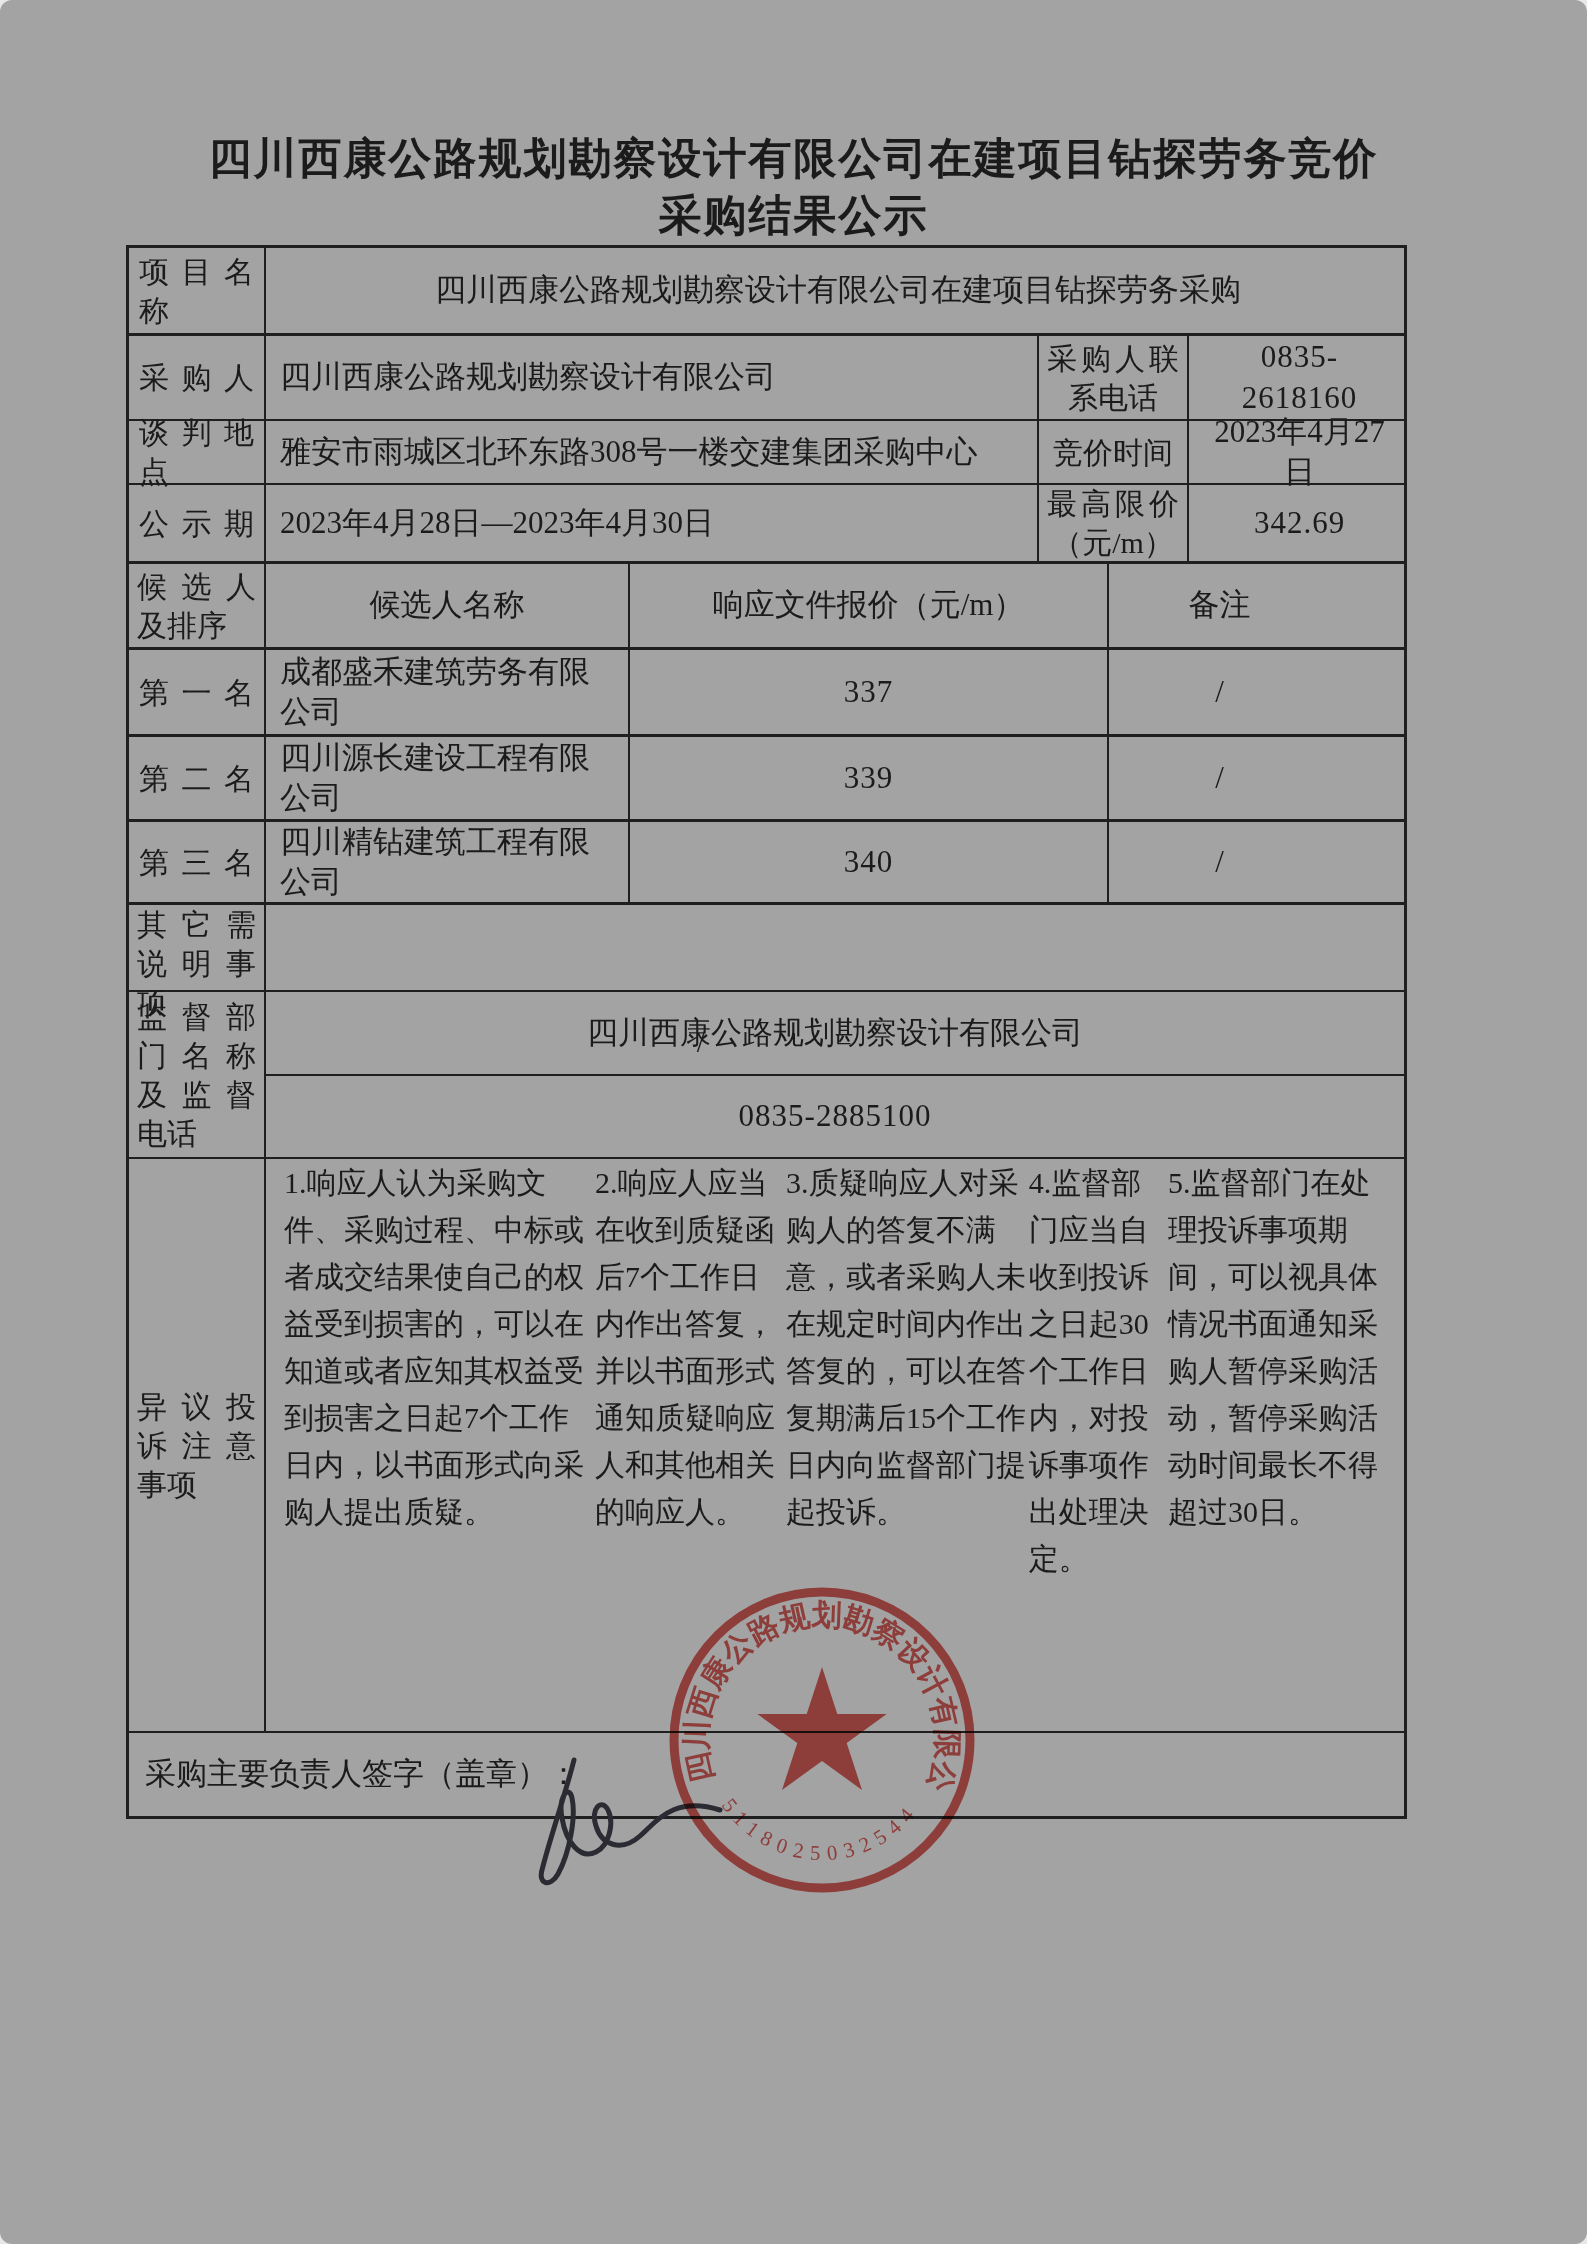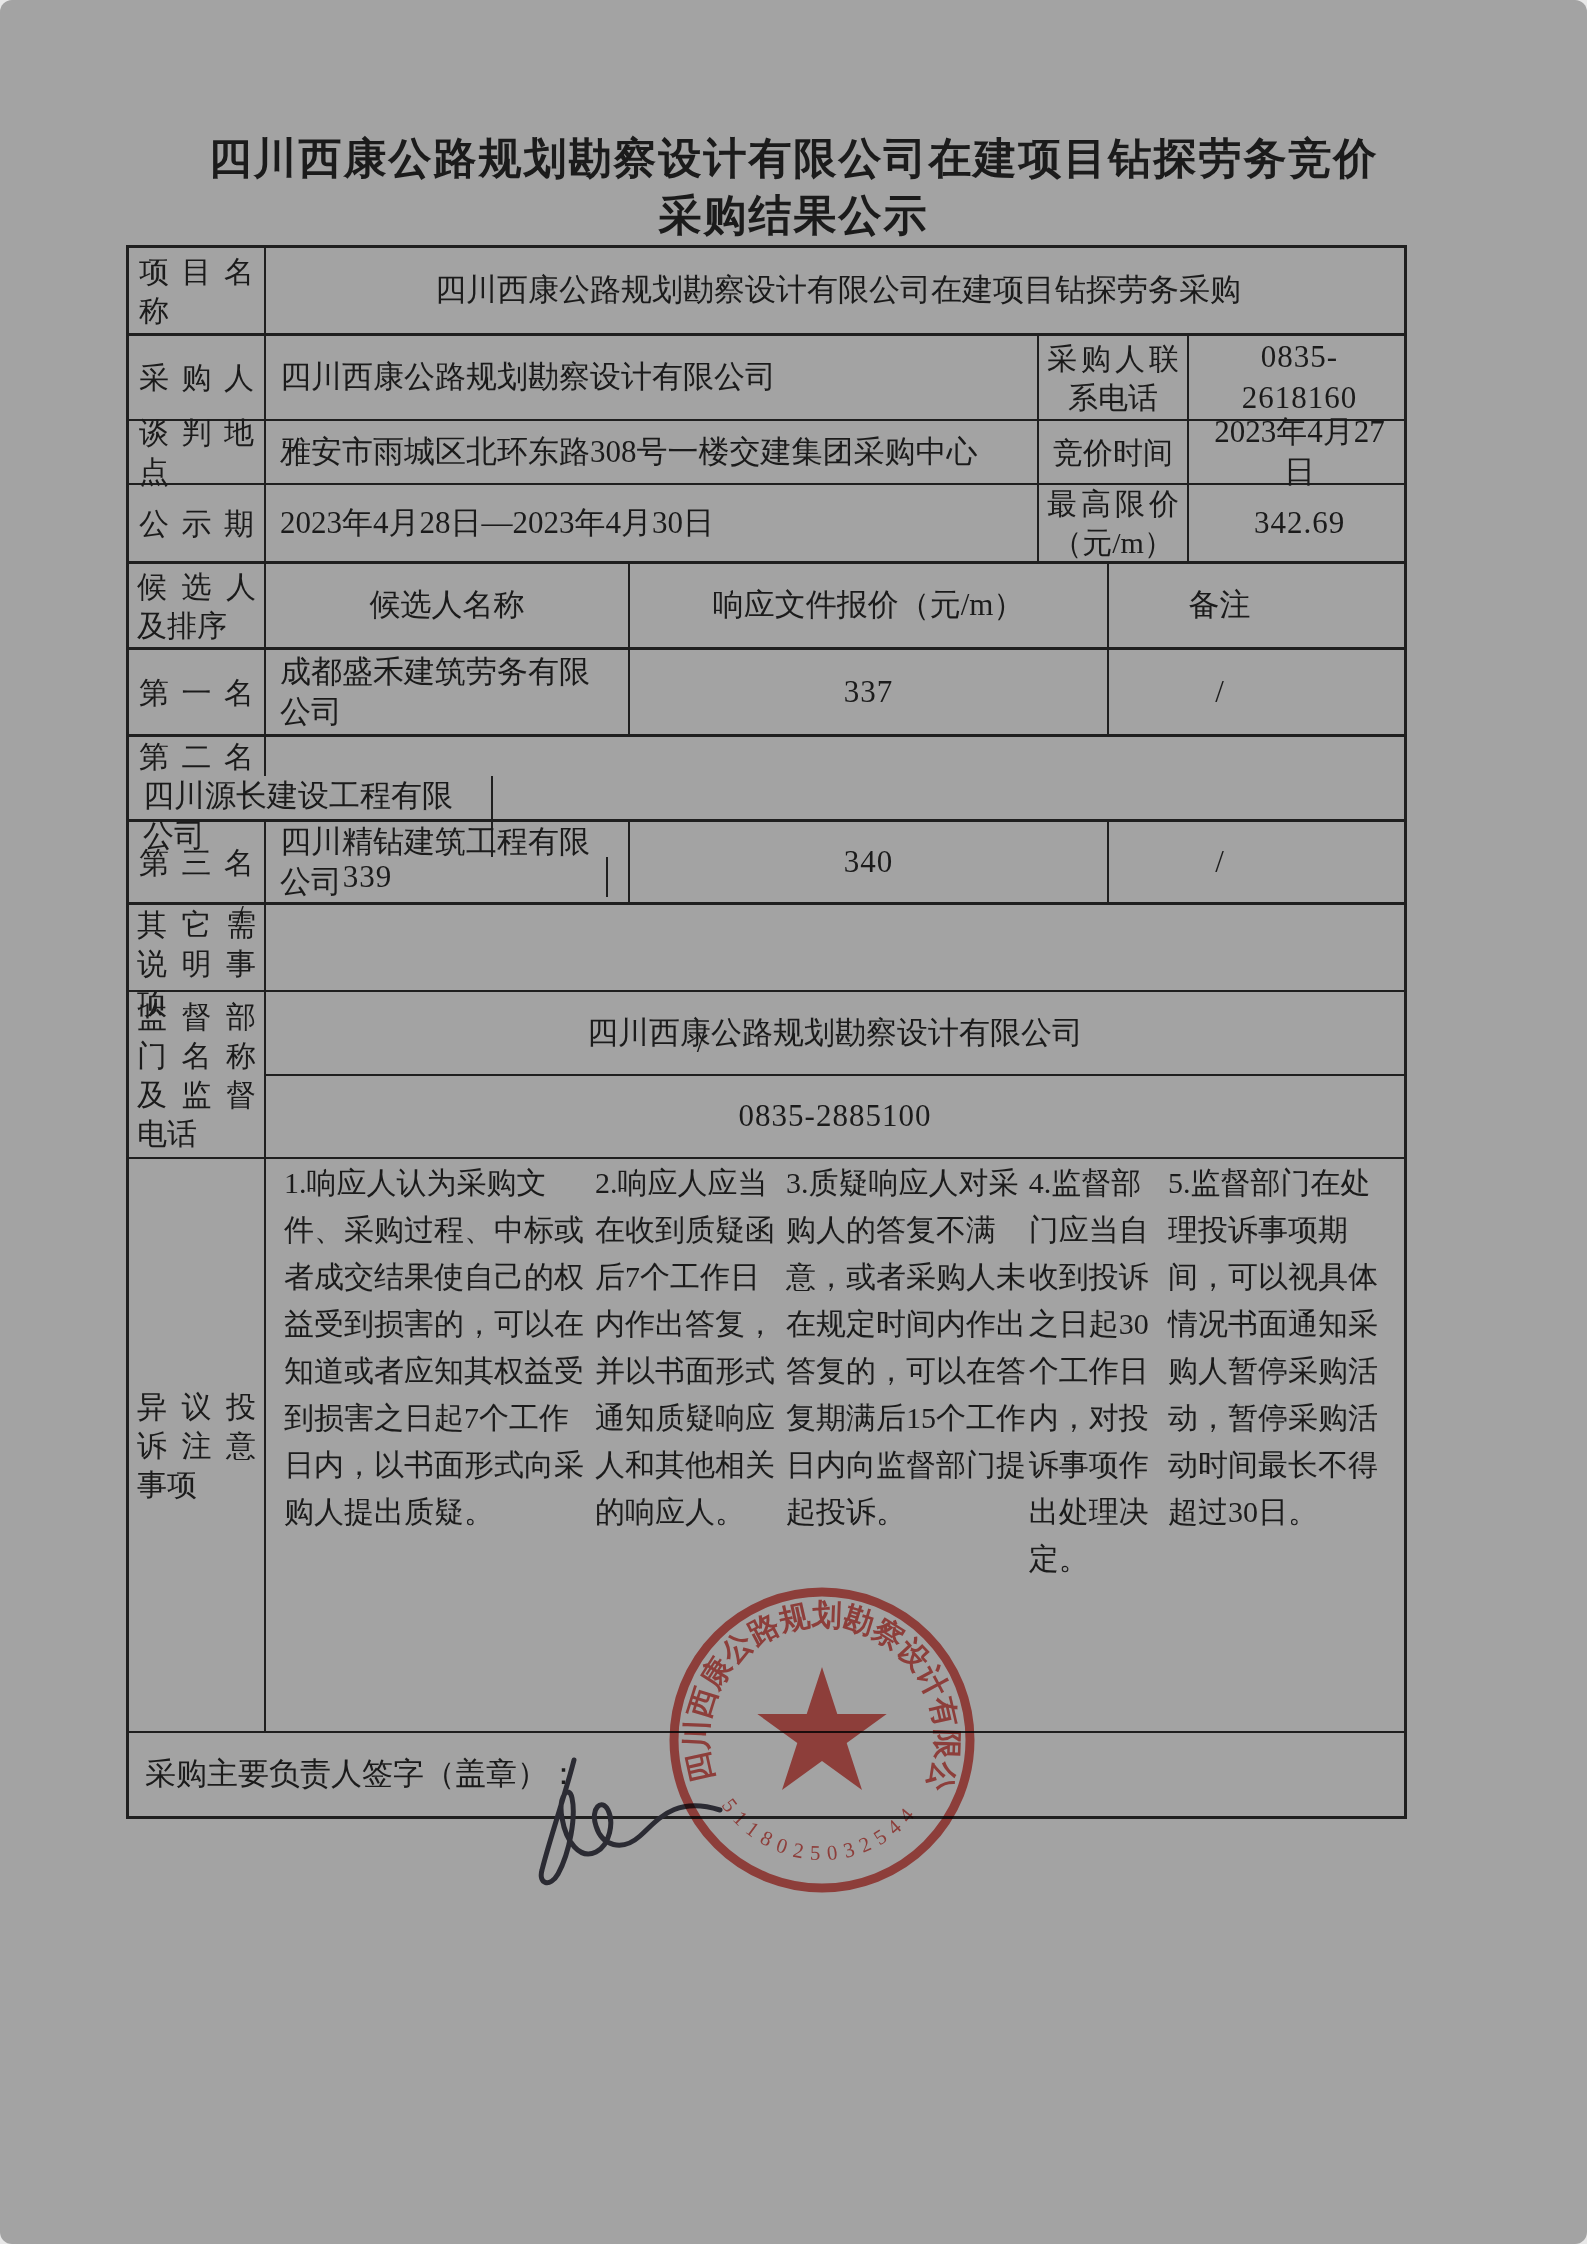--- a/index.html
+++ b/index.html
@@ -38,21 +38,21 @@
   
   .ca{width:137px;}
   .cb-wide{width:773px;}
   .cc{width:150px;}
   .cd{width:215px;}
   .cb-name{width:364px;}
   .cc-price{width:479px;}
   .cfull{width:1138px;}
   
   .r1{height:88px;}  .r2{height:85px;} .r3{height:64px;} .r4{height:79px;}
-  .r5{height:86px;}  .r6{height:87px;} .r7{height:85px;flex-direction:column;} .r8{height:83px;}
+  .r5{height:86px;}  .r6{height:87px;} .r7{height:85px;} .r8{height:83px;}
   .r9{height:87px;flex-direction:column;}  .r10{height:167px;} .r11{height:574px;} .r12{height:83px;}
   
   .spread>span{display:block;width:100%;text-align:justify;text-align-last:justify;}
   .ml>span{display:block;width:100%;text-align:justify;text-align-last:left;}
   .ctr{justify-content:center;text-align:center;}
   .ctr-ml>span{display:block;width:100%;text-align:justify;text-align-last:center;}
   .left{padding-left:14px;}
   .cell.pad8{padding:0 8px;}
   .label{font-size:30px;}
   .num{letter-spacing:1px;}

